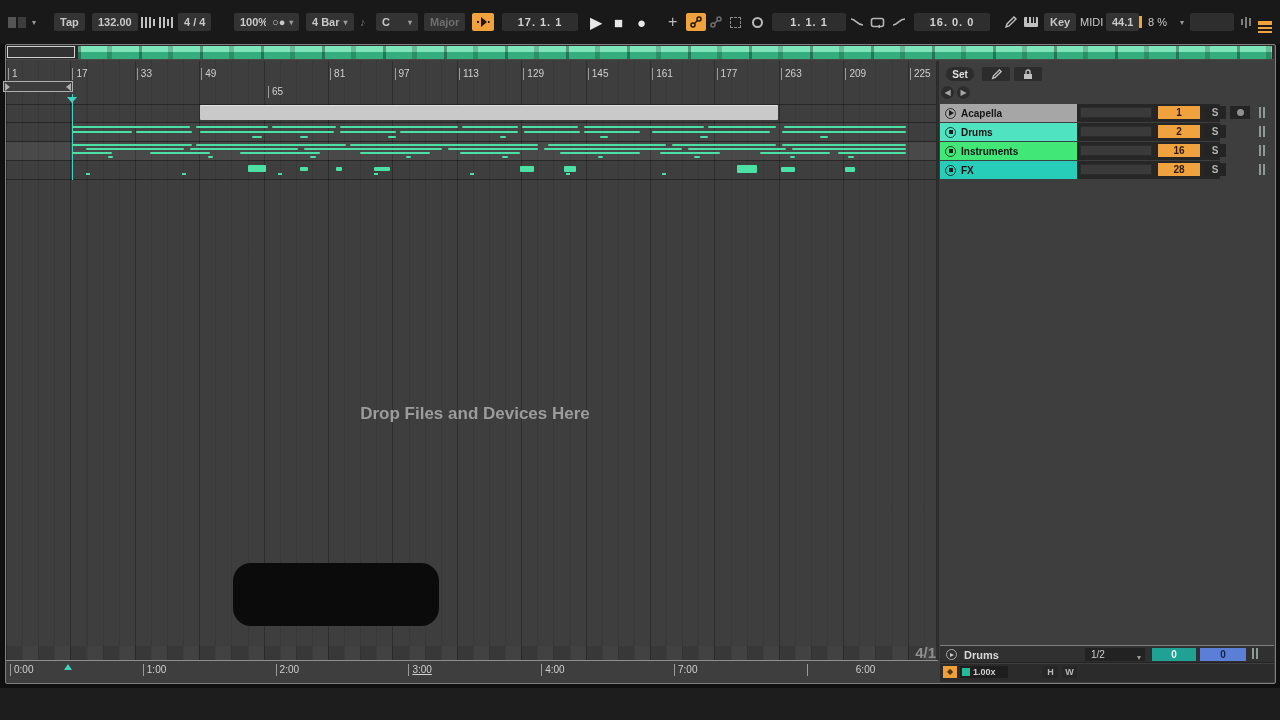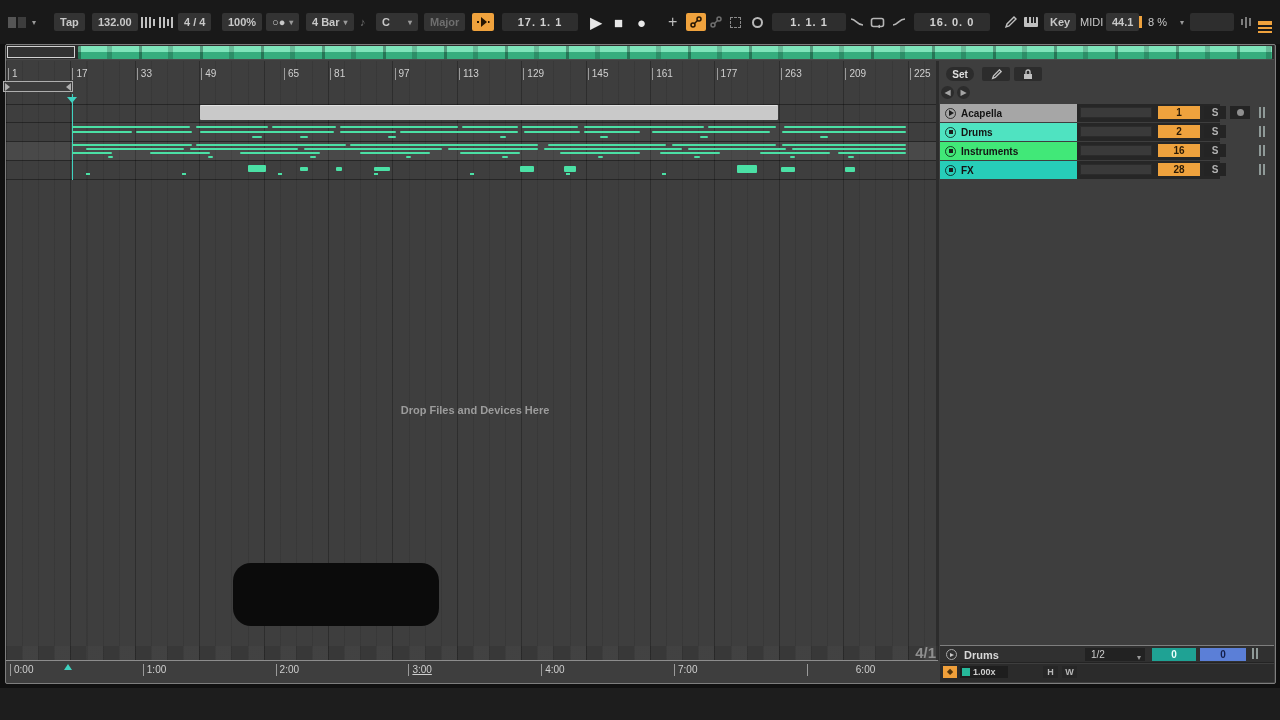--- a/index.html
+++ b/index.html
@@ -92,21 +92,21 @@
           color:#b2b2b2; font-size:10px; font-weight:bold; text-align:center; line-height:13px; }
   .tarm { position:absolute; left:290px; top:2px; width:20px; height:13px; background:#242424;
           display:flex; align-items:center; justify-content:center; }
   .tarm i { width:7px; height:7px; border-radius:50%; background:#8f8f8f; display:block; }
   .tmeter { position:absolute; left:316px; top:2px; width:12px; height:13px; display:flex;
             gap:2px; align-items:center; justify-content:center; }
   .tmeter i { width:2px; height:11px; background:#8f9a98; display:block; }
 
   #vdiv { left:936px; top:61px; width:3px; height:599px; background:#2c2c2c; }
 
-  #drop-hint { left:300px; top:404px; width:350px; text-align:center; font-size:11px;
+  #drop-hint { left:300px; top:404px; width:350px; text-align:center; font-size:17px;
                font-weight:bold; color:#9c9c9c; }
   #redact { left:233px; top:563px; width:206px; height:63px; background:#0b0b0b; border-radius:18px; }
 
   
   #scrub { left:6px; top:646px; width:932px; height:14px;
     background:repeating-linear-gradient(90deg, rgba(0,0,0,.10) 0 16.1px, rgba(255,255,255,.02) 16.1px 32.2px); }
   #footline { left:6px; top:660px; width:932px; height:1px; background:#8d8d8d; }
   .time-label { position:absolute; top:664px; height:12px; font-size:10px; color:#cfcfcf;
                 border-left:1px solid #9a9a9a; padding-left:3px; line-height:12px; }
   #bottom-tri { left:64px; top:664px; width:0; height:0; border-left:4px solid transparent;
@@ -162,21 +162,21 @@
         <span></span>
         <span style="height:7px"></span>
       </span>
     <span class="ti glyph vbars" style="left:158px">
         <span></span>
         <span></span>
         <span style="height:7px"></span>
         <span></span>
       </span>
     <span class="ti tbox" style="left:178px">4 / 4</span>
-    <span class="ti tbox" style="left:222px">100%</span>
+    <span class="ti tbox" style="left:234px">100%</span>
     <span class="ti tbox" style="left:266px">
         <span>○●</span>
         <span class="caret">▾</span>
       </span>
     <span class="ti tbox" style="left:306px">
         <span>4 Bar</span>
         <span class="caret">▾</span>
       </span>
     <span class="ti glyph dim" style="left:360px">♪</span>
     <span class="ti tbox" style="left:376px;width:42px;justify-content:space-between">
@@ -417,21 +417,21 @@
     
     
     
     
   </div>
 
 <div class="bar-num" style="left: 8px; position: absolute;">1</div>
     <div class="bar-num" style="left: 72.42px; position: absolute;">17</div>
     <div class="bar-num" style="left: 136.84px; position: absolute;">33</div>
     <div class="bar-num" style="left: 201.26px; position: absolute;">49</div>
-    <div class="bar-num" style="left: 284px; position: absolute;">65</div>
+    <div class="bar-num" style="left: 268px; position: absolute; margin-top: 18px;">65</div>
     <div class="bar-num" style="left: 330.1px; position: absolute;">81</div>
     <div class="bar-num" style="left: 394.52px; position: absolute;">97</div>
     <div class="bar-num" style="left: 458.94px; position: absolute;">113</div>
     <div class="bar-num" style="left: 523.36px; position: absolute;">129</div>
     <div class="bar-num" style="left: 587.78px; position: absolute;">145</div>
     <div class="bar-num" style="left: 652.2px; position: absolute;">161</div>
     <div class="bar-num" style="left: 716.62px; position: absolute;">177</div>
     <div class="bar-num" style="left: 781.04px; position: absolute;">263</div>
     <div class="bar-num" style="left: 845.46px; position: absolute;">209</div>
     <div class="bar-num" style="left: 909.88px; position: absolute;">225</div>

